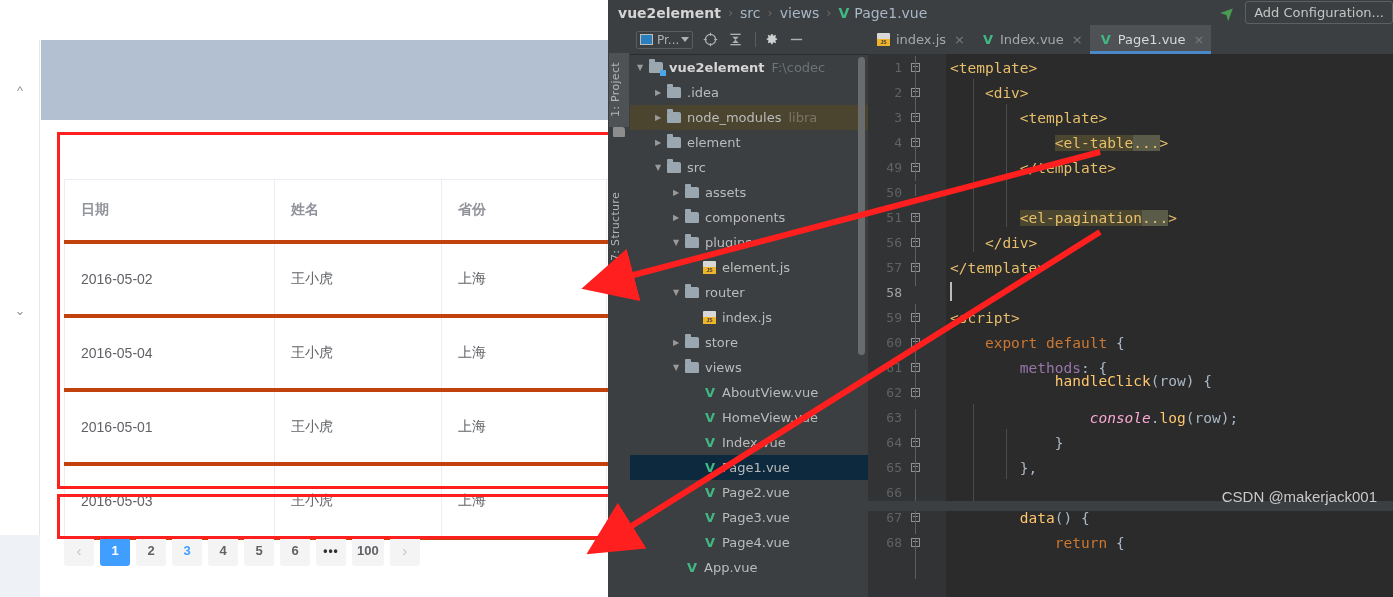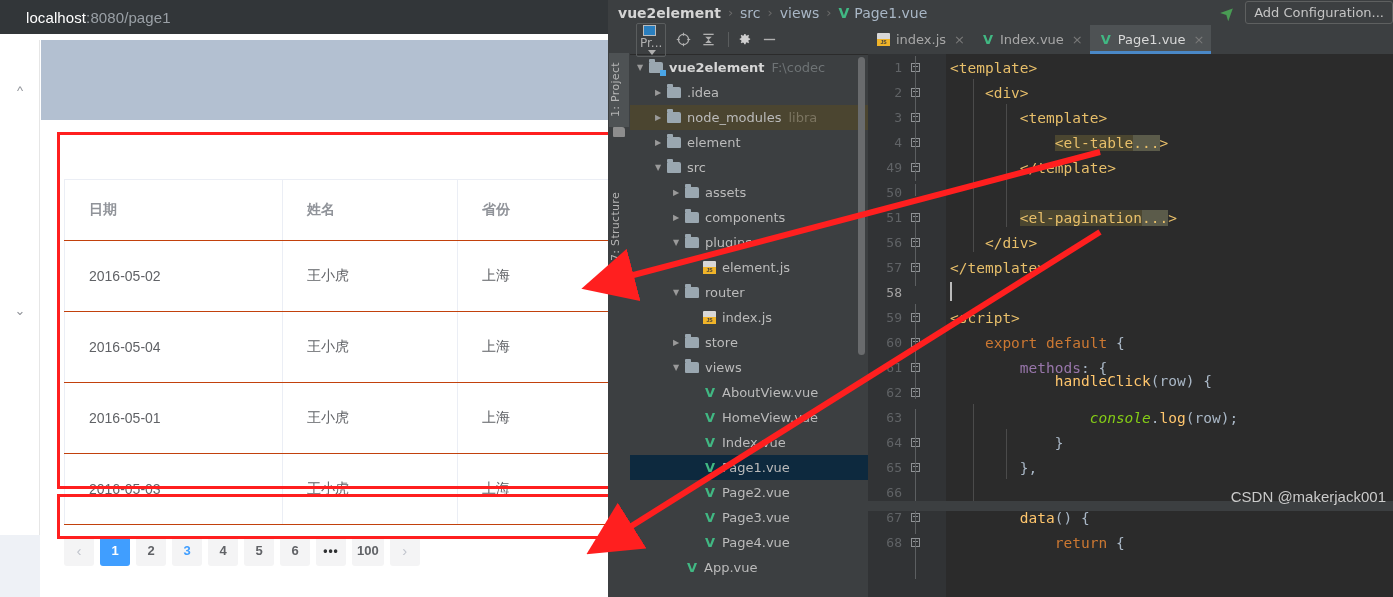--- a/index.html
+++ b/index.html
@@ -61,22 +61,22 @@
   
   #el-table{
     position:absolute;left:64px;top:145px;width:560px;
     background:#fff;
     border-top:1px solid #ebeef5;
     box-sizing:border-box;
     font-size:14px;
   }
   #el-table table{border-collapse:collapse;width:560px;table-layout:fixed;}
   #el-table th,#el-table td{
-    text-align:left;padding:0 0 0 24px;height:70px;
-    border-bottom:1px solid #c2410c;
+    text-align:left;padding:0 0 0 16px;height:70px;
+    border-bottom:4px solid #c2410c;
     border-right:1px solid #ebeef5;
     color:#606266;font-weight:normal;white-space:nowrap;overflow:hidden;
   }
   #el-table th{
     height:60px;color:#909399;font-weight:bold;background:#fff;
   }
   #el-table th:first-child,#el-table td:first-child{border-left:1px solid #ebeef5;}
   .col-date{width:193px;}
   .col-name{width:150px;}
   .col-prov{width:148px;}
@@ -155,21 +155,21 @@
     position:absolute;left:22px;top:25px;width:238px;height:572px;
     background:#3c3f41;border-right:1px solid #2b2b2b;
   }
   #project-toolbar{
     height:29px;display:flex;align-items:center;gap:0px;
     border-bottom:1px solid #2b2b2b;padding-left:6px;
   }
   .tb-item{display:flex;align-items:center;margin-right:10px;color:#b0b0b0;font-size:12px;}
   #tb-project-sel{
     display:flex;align-items:center;border:1px solid #5a5d5e;border-radius:2px;
-    padding:1px 3px;margin-right:10px;flex-direction:column;
+    padding:1px 3px;margin-right:10px;
   }
   #tb-project-sel .sq{width:13px;height:11px;border:1.5px solid #bbbbbb;background:#2a7fbf;margin-right:4px;box-sizing:border-box;}
   #tb-project-sel .lbl{font-size:12px;color:#b0b0b0;}
   #tb-project-sel .caret{margin-left:2px;border-left:4px solid transparent;border-right:4px solid transparent;border-top:5px solid #b0b0b0;}
   .tb-sep{width:1px;height:15px;background:#5a5d5e;margin:0 8px 0 2px;}
   #project-tree{
     position:absolute;left:0;top:30px;width:238px;height:542px;overflow:hidden;
     font-size:13px;
   }
   .tnode{
@@ -260,46 +260,41 @@
     font-family:"DejaVu Sans Mono",monospace;font-size:14.5px;
   }
   .cline{position:absolute;left:0;white-space:pre;height:25px;line-height:25px;}
   .tagc{color:#e8bf6a;}
   .hl{background:#4b4630;}
   .hl2{background:#5b5b4a;}
   .kw{color:#cc7832;}
   .prop{color:#9876aa;}
   .fn{color:#ffc66d;}
   .plain{color:#a9b7c6;}
-  .cons{color:#84cc16;font-style:italic;}
+  .cons{color:#f9a8d4;font-style:italic;}
   .indent-guide{position:absolute;width:1px;background:#4b4b4b;}
   #caret{
     position:absolute;width:2px;height:19px;background:#bbbbbb;
   }
   
   #arrows{position:absolute;left:0;top:0;width:1393px;height:597px;pointer-events:none;}
   
   #watermark{
-    position:absolute;right:7px;bottom:6px;color:#d8d8d8;font-size:15px;
+    position:absolute;right:16px;bottom:6px;color:#d8d8d8;font-size:15px;
     font-family:"Liberation Sans",sans-serif;opacity:.92;
   }
   #ide-bottom-edge{
     position:absolute;left:260px;bottom:0;width:525px;height:10px;background:#3c3f41;
   }
 </style>
 </head>
 <body>
 
 <div id="browser">
 
-  <div id="browser-urlbar">
-    <div id="browser-url">
-      <span class="host">localhost</span><span class="path">:8080/page1</span>
-    </div>
-  </div>
 
   <div id="browser-viewport">
 
     <div id="app-aside">
       <div class="aside-chev" style="top:40px;">^</div>
       <div class="aside-chev" style="top:260px;">⌄</div>
     </div>
     <div id="app-aside-bottom-fill"></div>
 
     <div id="app-header"></div>

